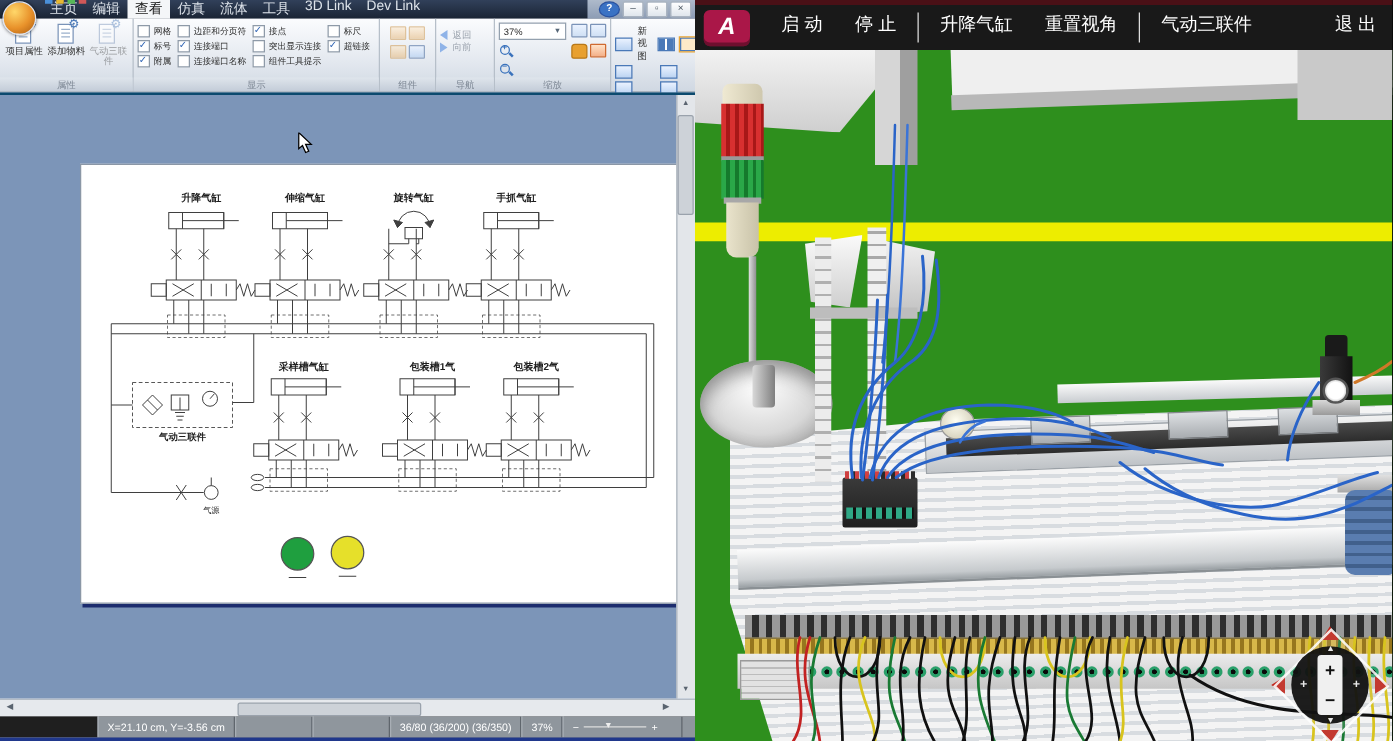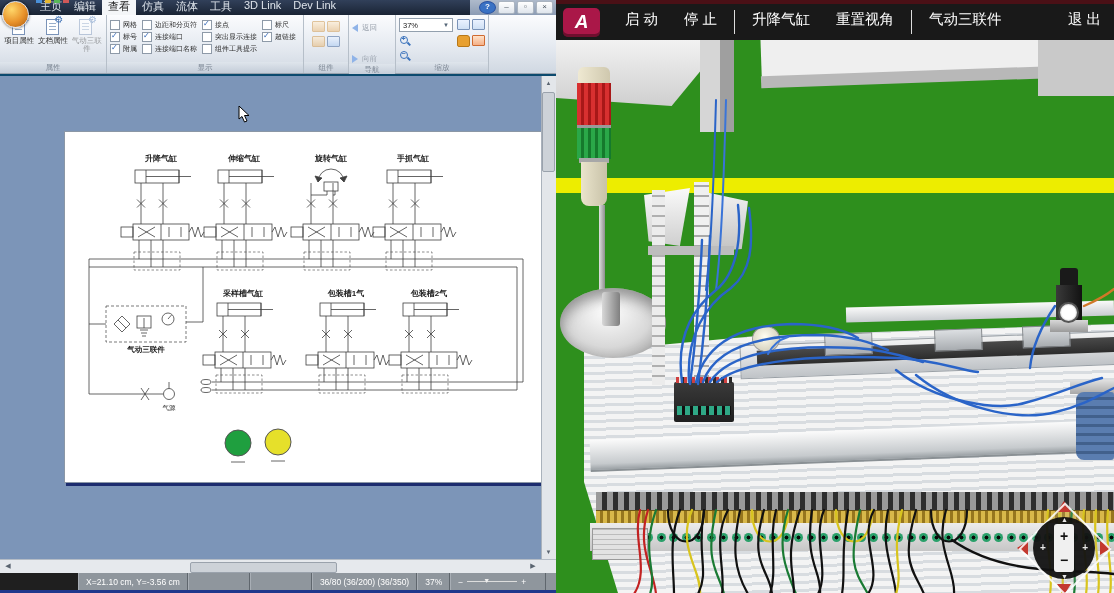--- a/index.html
+++ b/index.html
@@ -24,21 +24,21 @@
   .gear{position:absolute;right:-2px;top:-4px;font-size:10px;color:#4a79b8}
   .bigbtn.dis{opacity:.45}
   .chkcols{display:flex;gap:5px}
   .chkcol{display:flex;flex-direction:column;gap:3px;padding-top:2px}
   .chk{display:flex;align-items:center;gap:3px;font-size:7px;color:#2c2c2c;white-space:nowrap;height:9px}
   .box{width:8px;height:8px;background:#fff;border:1px solid #8e9aa8;position:relative;flex:none}
   .box.on::after{content:"✓";position:absolute;left:0;top:-2px;font-size:8px;color:#2f64b5;font-weight:bold}
   .cgrid{display:grid;grid-template-columns:13px 13px;grid-auto-rows:13px;gap:2px;padding-top:3px}
   .cic{width:11px;height:9px;border:1px solid #cf9a50;background:linear-gradient(#fde8c8,#e8b878);opacity:.55;border-radius:1px}
   .cic.mag{border-color:#7a93b8;background:linear-gradient(#eaf2ff,#bcd4f2);opacity:.8}
-  .navcol{display:flex;flex-direction:column;gap:21px;padding-top:5px}
+  .navcol{display:flex;flex-direction:column;gap:0;padding-top:5px}
   .navrow{display:flex;align-items:center;gap:4px;font-size:7.5px;color:#9aa2ad;height:10px}
   .arr{width:0;height:0;border:4px solid transparent;flex:none}
   .arr.l{border-right:6px solid #8fb3e8;border-left:0}
   .arr.r{border-left:6px solid #8fb3e8;border-right:0}
   .zoomwrap{display:flex;gap:4px}
   .zcol1{display:flex;flex-direction:column;gap:3px}
   .zdd{width:46px;height:12px;background:#fff;border:1px solid #93a0ae;font-size:7.5px;display:flex;align-items:center;justify-content:space-between;padding:0 3px;color:#222}
   .zdd .car{font-size:6px;color:#567}
   .mag2{width:12px;height:12px;position:relative}
   .mag2::before{content:"";position:absolute;left:1px;top:1px;width:6px;height:6px;border:1.5px solid #3a72bc;border-radius:50%}
@@ -173,21 +173,21 @@
                 <span class="doc"></span>
                 <span class="gear">⚙</span>
               </span>
               <span>项目属性</span>
             </div>
             <div class="bigbtn">
               <span class="ic">
                 <span class="doc"></span>
                 <span class="gear">⚙</span>
               </span>
-              <span>文档属性</span>
+              <span>添加物料</span>
             </div>
             <div class="bigbtn dis">
               <span class="ic">
                 <span class="doc"></span>
                 <span class="gear">⚙</span>
               </span>
               <span>气动三联件</span>
             </div>
           </div>
         <div class="rg-label">属性</div>
@@ -294,20 +294,43 @@
             </div>
             <div class="zcol2">
               <span class="zic"></span>
               <span class="zic"></span>
               <span class="hand"></span>
               <span class="zic sel"></span>
             </div>
           </div>
         </div>
         <div class="rg-label">缩放</div>
+      </div>
+      <div class="rg" style="width:72px;border-right:none">
+        <div class="rg-body">
+          <div class="wwrap">
+            <div class="wrow">
+                <span class="wi"></span>
+                <span>新视图</span>
+                <span class="wi split"></span>
+                <span class="wi act"></span>
+              </div>
+            <div class="wrow">
+                <span class="wi"></span>
+                <span style="width:14px"></span>
+                <span class="wi"></span>
+              </div>
+            <div class="wrow">
+                <span class="wi"></span>
+                <span style="width:14px"></span>
+                <span class="wi"></span>
+              </div>
+          </div>
+        </div>
+        <div class="rg-label">窗口</div>
       </div>
     </div>
 
     <div class="wc">
       <span class="wcb help">?</span>
       <span class="wcb">–</span>
       <span class="wcb">▫</span>
       <span class="wcb">×</span>
     </div>
 

